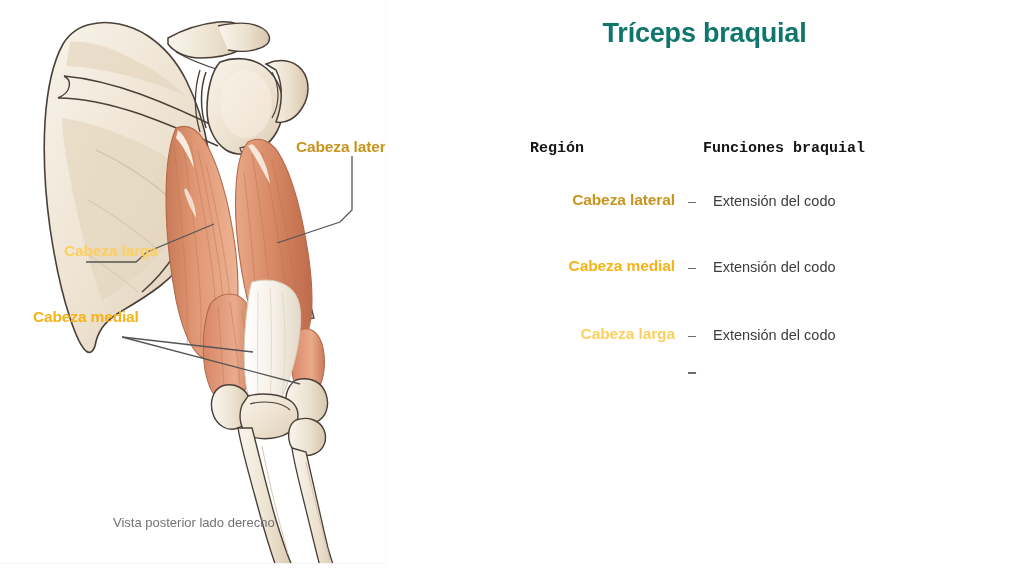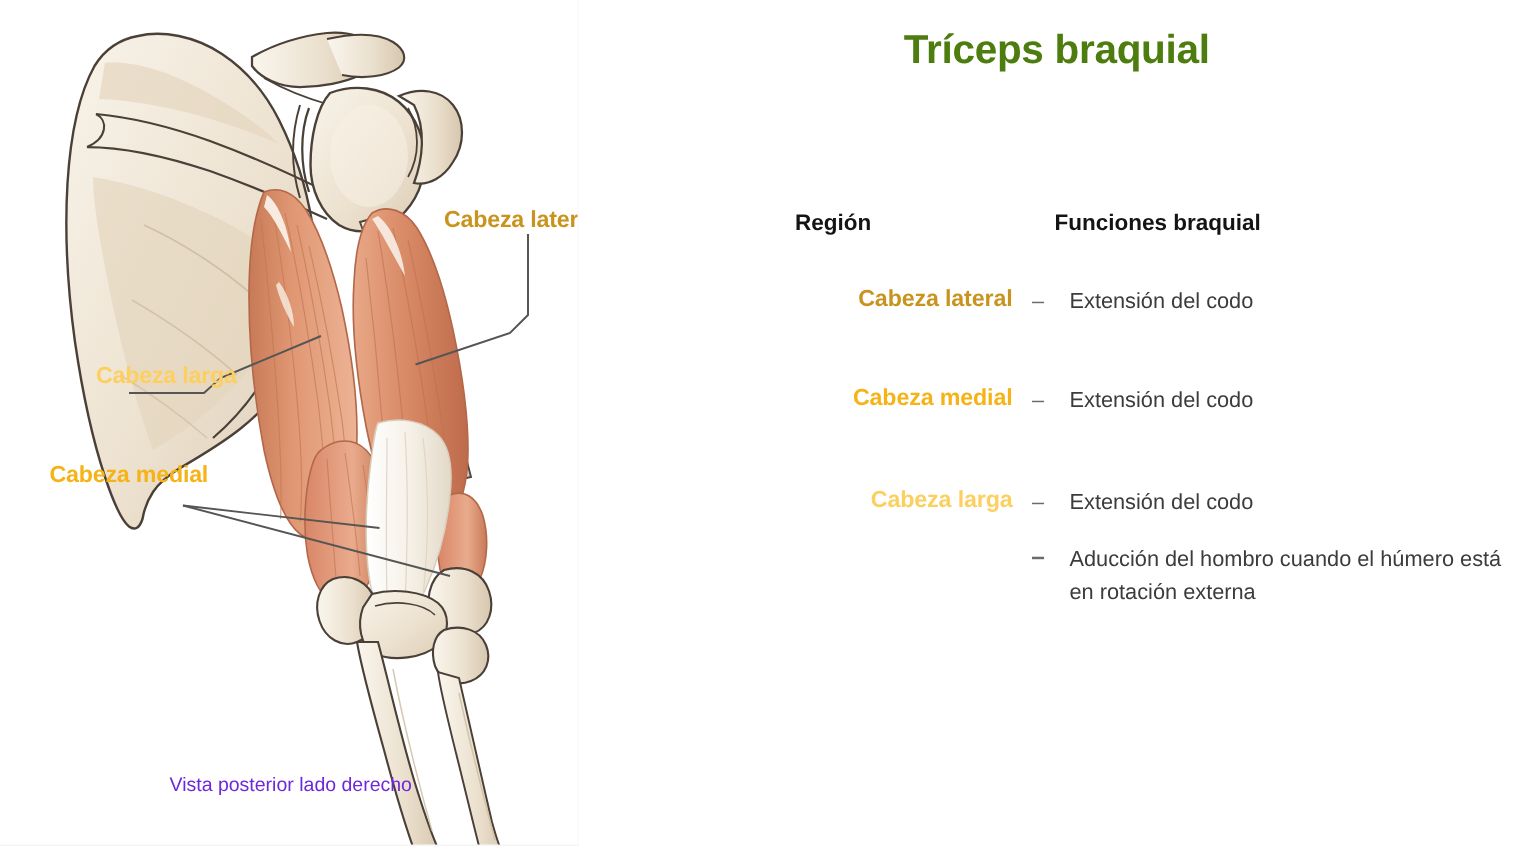--- a/index.html
+++ b/index.html
@@ -52,56 +52,57 @@
   }
   #label-medial-illus {
     left: 33px;
     top: 308px;
   }
   #caption-view {
     position: absolute;
     left: 113px;
     top: 515px;
     font-size: 13px;
-    color: #6d28d9;
+    color: #737373;
     white-space: nowrap;
   }
 
   
   #right-panel {
     position: absolute;
     left: 385px;
     top: 0;
     width: 639px;
     height: 576px;
   }
   #title-block {
     position: absolute;
     left: 0;
     top: 16px;
     width: 639px;
     text-align: center;
-    color: #4d7c0f;
+    color: #0f766e;
   }
   .title-line {
     font-size: 27px;
     font-weight: bold;
     line-height: 34px;
     letter-spacing: -0.2px;
   }
 
   #table-wrap {
     position: absolute;
     left: 0;
     top: 131px;
     width: 639px;
   }
   .table-header-row {
     position: relative;
     height: 38px;
+    font-family: Liberation Mono, monospace;
   }
   .th {
     position: absolute;
     font-size: 15px;
     font-weight: bold;
     color: #141414;
     white-space: nowrap;
   }
   #th-region { left: 145px; top: 9px; }
   #th-functions { left: 318px; top: 9px; }
@@ -383,18 +384,17 @@
       <div class="functions-cell" style="top:16px;">
         <div class="function-item">
           <span class="function-dash">–</span>
           <span>Extensión del codo</span>
         </div>
         <div class="function-item" style="margin-bottom:16px;">
           <span class="function-dash">–</span>
         </div>
         <div class="function-item" style="line-height:22px;">
           <span class="function-dash">–</span>
-          <span>Aducción del hombro cuando el húmero está en rotación externa</span>
         </div>
       </div>
     </div>
   </div>
 </div>
 
 </body></html>

